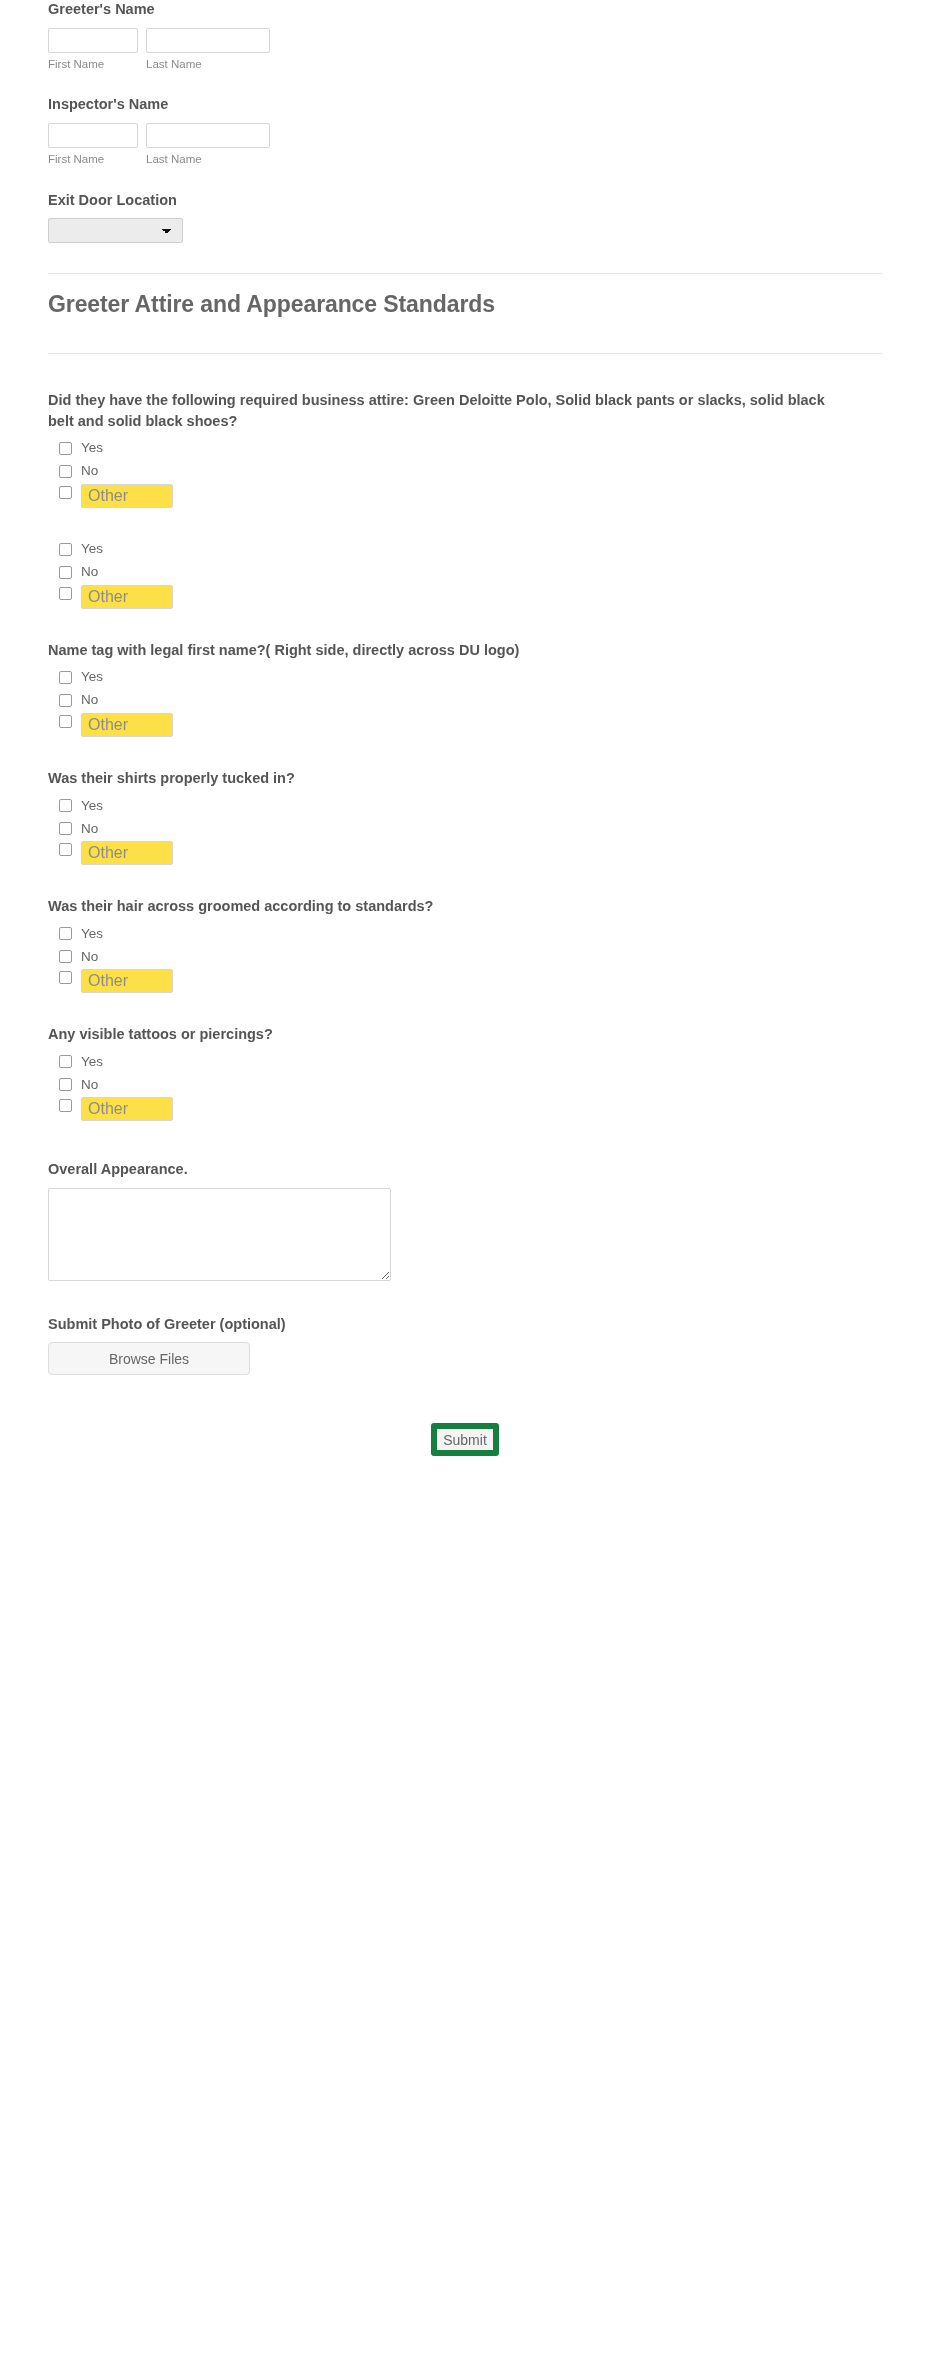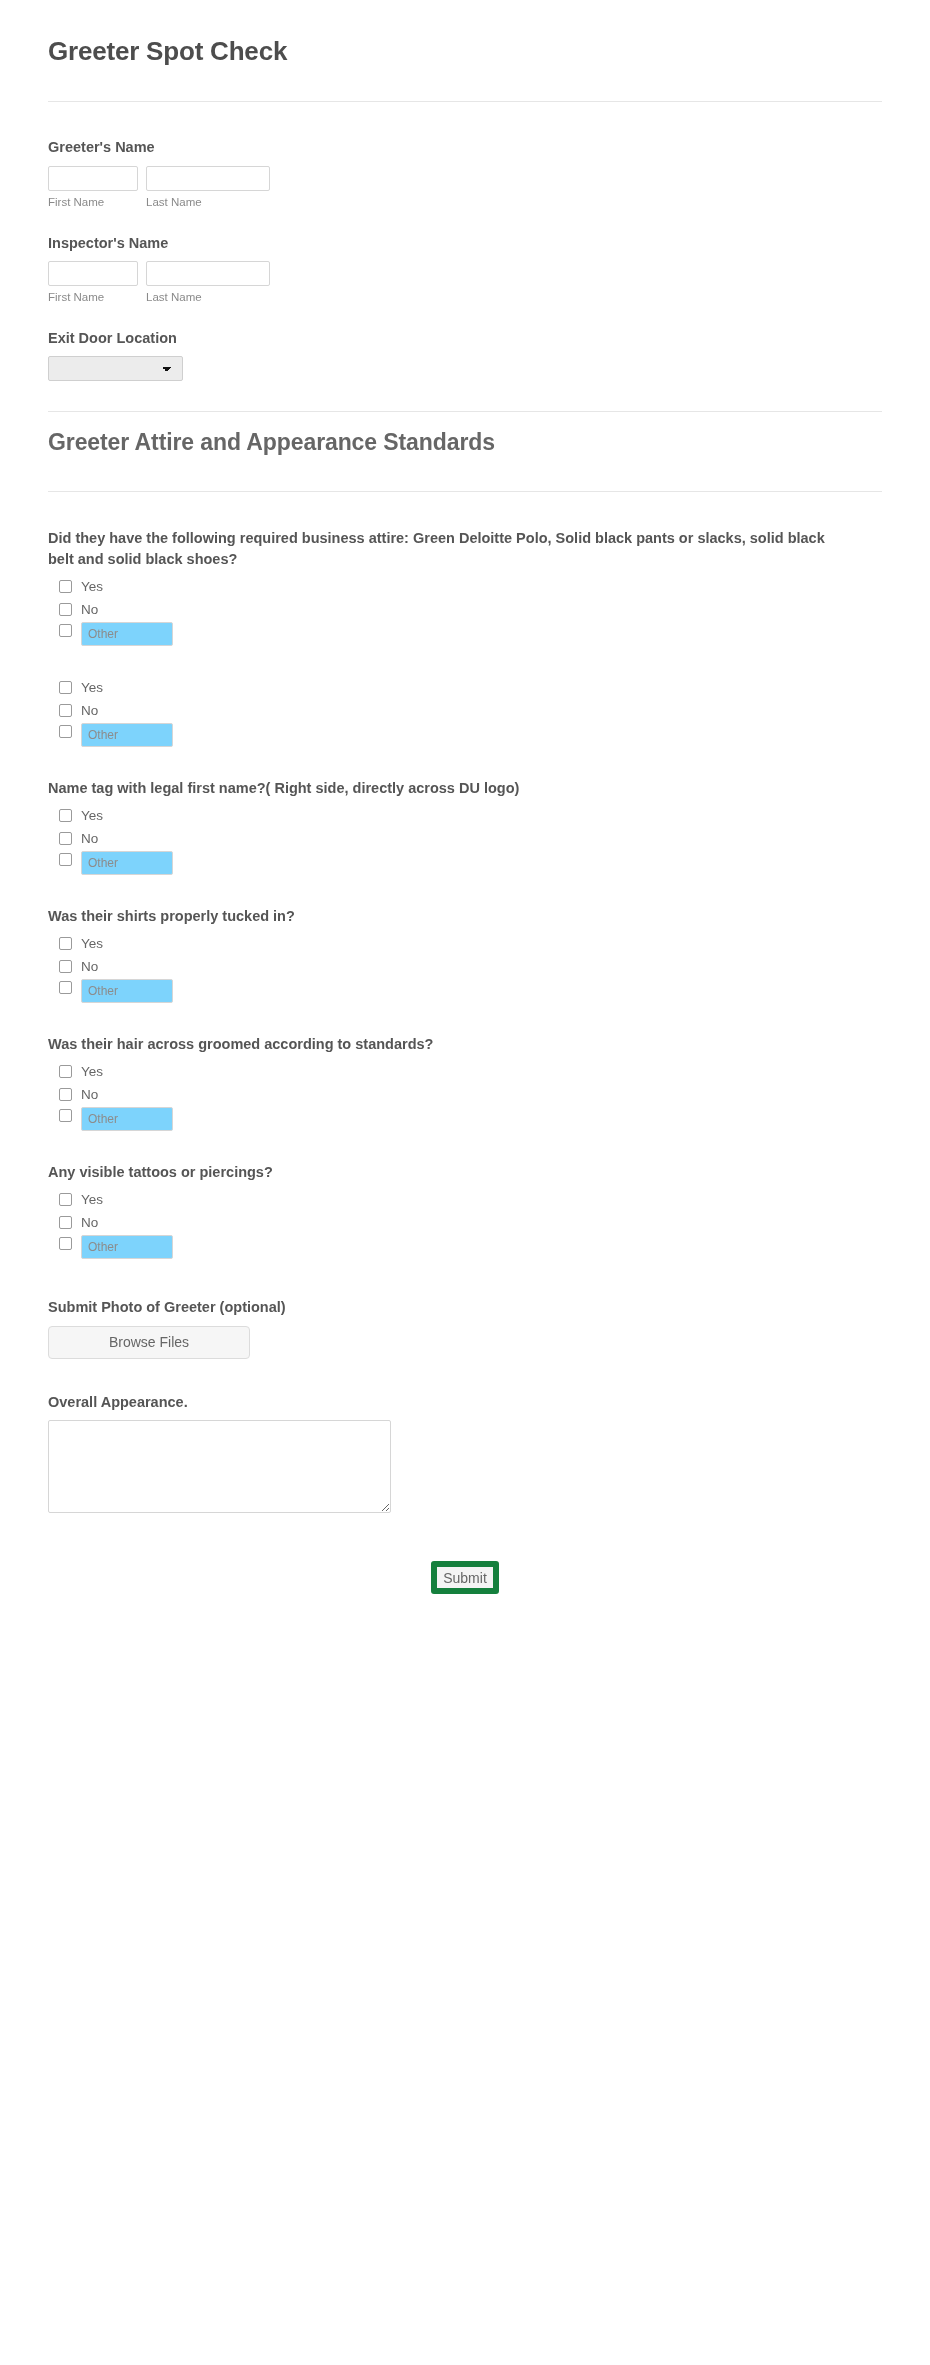--- a/index.html
+++ b/index.html
@@ -161,23 +161,23 @@
   .opt-label {
     font-size: 13.5px;
     color: #666666;
     line-height: 1.2;
   }
   .other-input {
     width: 92px;
     height: 24px;
     border: 1px solid #d6d6d6;
     border-radius: 2px;
-    background: #7dd3fc;
-    font-family: "Liberation Sans", sans-serif;
-    font-size: 12px;
+    background: #fde047;
+    font-family: "Liberation Sans", sans-serif;
+    font-size: 16px;
     color: #555;
     padding: 2px 6px;
     outline: none;
   }
   .other-input::placeholder { color: #8c8c8c; opacity: 1; }
 
   
   .browse-btn {
     display: inline-flex;
     align-items: center;
@@ -231,25 +231,20 @@
   }
 
   .gap-after-select { height: 30px; }
 </style>
 </head>
 <body>
 
 <div class="form-wrap">
   <div class="inner">
 
-    <div class="head-block">
-      <h1 class="form-title">Greeter Spot Check</h1>
-      <div class="spacer-top-title"></div>
-      <hr class="divider">
-    </div>
 
     <div class="field" style="padding-top:0;">
       <div class="field-label">Greeter's Name</div>
       <div class="name-row">
         <div class="name-col first">
           <input class="txt-input" type="text" value="" style="">
           <div class="sub-label">First Name</div>
         </div>
         <div class="name-col last">
           <input class="txt-input" type="text" value="" style="">
@@ -389,27 +384,27 @@
           <span class="opt-label">No</span>
         </div>
         <div class="opt-row other-row">
           <span class="cbx"></span>
           <input class="other-input" type="text" placeholder="Other" style="">
         </div>
       </div>
     </div>
 
     <div class="field" style="padding-top:34px;">
+      <div class="field-label">Overall Appearance.</div>
+      <textarea class="txtarea" style=""></textarea>
+    </div>
+
+    <div class="field" style="padding-top:34px;">
       <div class="field-label">Submit Photo of Greeter (optional)</div>
       <button class="browse-btn">Browse Files</button>
     </div>
 
-    <div class="field" style="padding-top:34px;">
-      <div class="field-label">Overall Appearance.</div>
-      <textarea class="txtarea" style=""></textarea>
-    </div>
-
     <div class="submit-area">
       <button class="submit-btn">Submit</button>
     </div>
 
   </div>
 </div>
 
 </body></html>

